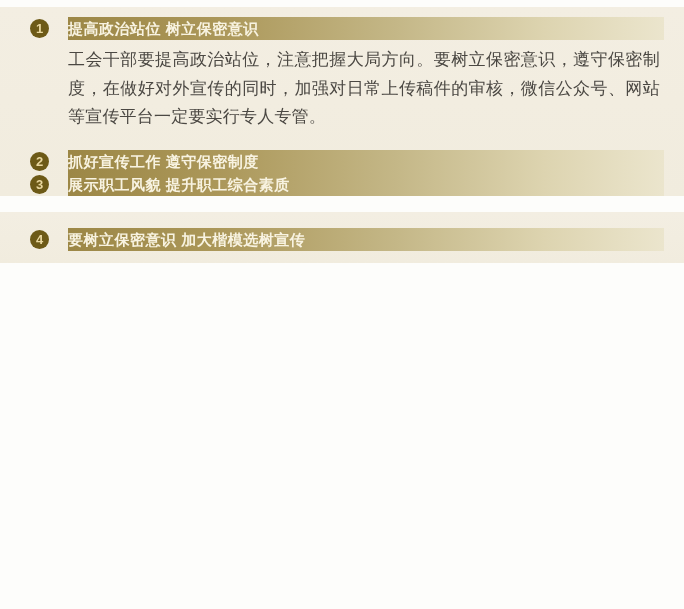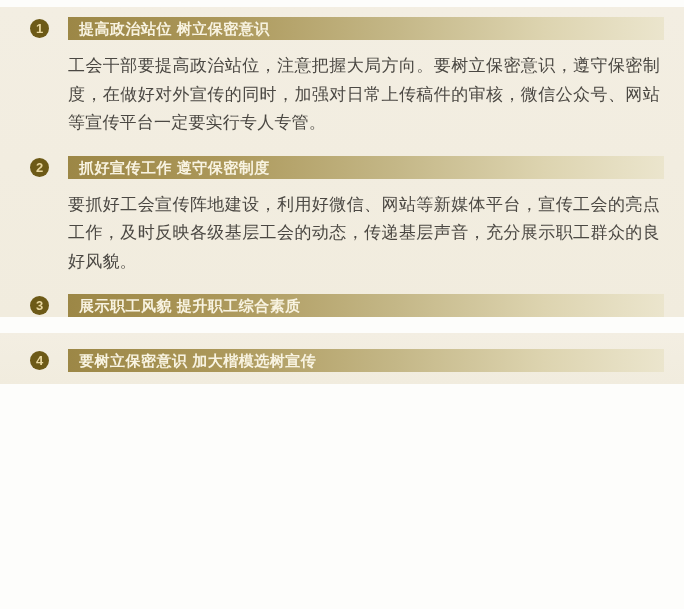--- a/index.html
+++ b/index.html
@@ -38,31 +38,30 @@
     font-size: 13px;
     font-weight: bold;
     line-height: 19px;
     text-align: center;
     margin-right: 19px;
   }
   .title-bar {
     flex: 1 1 auto;
     height: 23px;
     line-height: 23px;
-    padding-left: 11px;
     background: linear-gradient(90deg, #9c8746 0%, #ab9759 25%, #c4b787 55%, #ddd4b0 80%, #ebe5cd 100%);
     color: #f8f3e1;
     font-size: 15px;
     font-weight: bold;
     letter-spacing: 0.5px;
     white-space: nowrap;
     overflow: hidden;
   }
   .para {
-    margin: 12px 24px 18px 68px;
+    margin: 6px 24px 18px 68px;
     color: #4b4843;
     font-size: 17px;
     line-height: 28.5px;
     text-align: justify;
     letter-spacing: 0.2px;
   }
   .panel-bottom .para { margin-bottom: 0; }
 </style>
 </head>
 <body>
@@ -79,21 +78,20 @@
     <p class="para">工会干部要提高政治站位，注意把握大局方向。要树立保密意识，遵守保密制度，在做好对外宣传的同时，加强对日常上传稿件的审核，微信公众号、网站等宣传平台一定要实行专人专管。</p>
   </div>
 
   <div class="section">
     <div class="section-header">
       <div class="num-badge">2</div>
       <div class="title-bar">
         <span>抓好宣传工作 遵守保密制度</span>
       </div>
     </div>
-    <p class="para">要抓好工会宣传阵地建设，利用好微信、网站等新媒体平台，宣传工会的亮点工作，及时反映各级基层工会的动态，传递基层声音，充分展示职工群众的良好风貌。</p>
   </div>
 
   <div class="section">
     <div class="section-header">
       <div class="num-badge">3</div>
       <div class="title-bar">
         <span>展示职工风貌  提升职工综合素质</span>
       </div>
     </div>
   </div>

